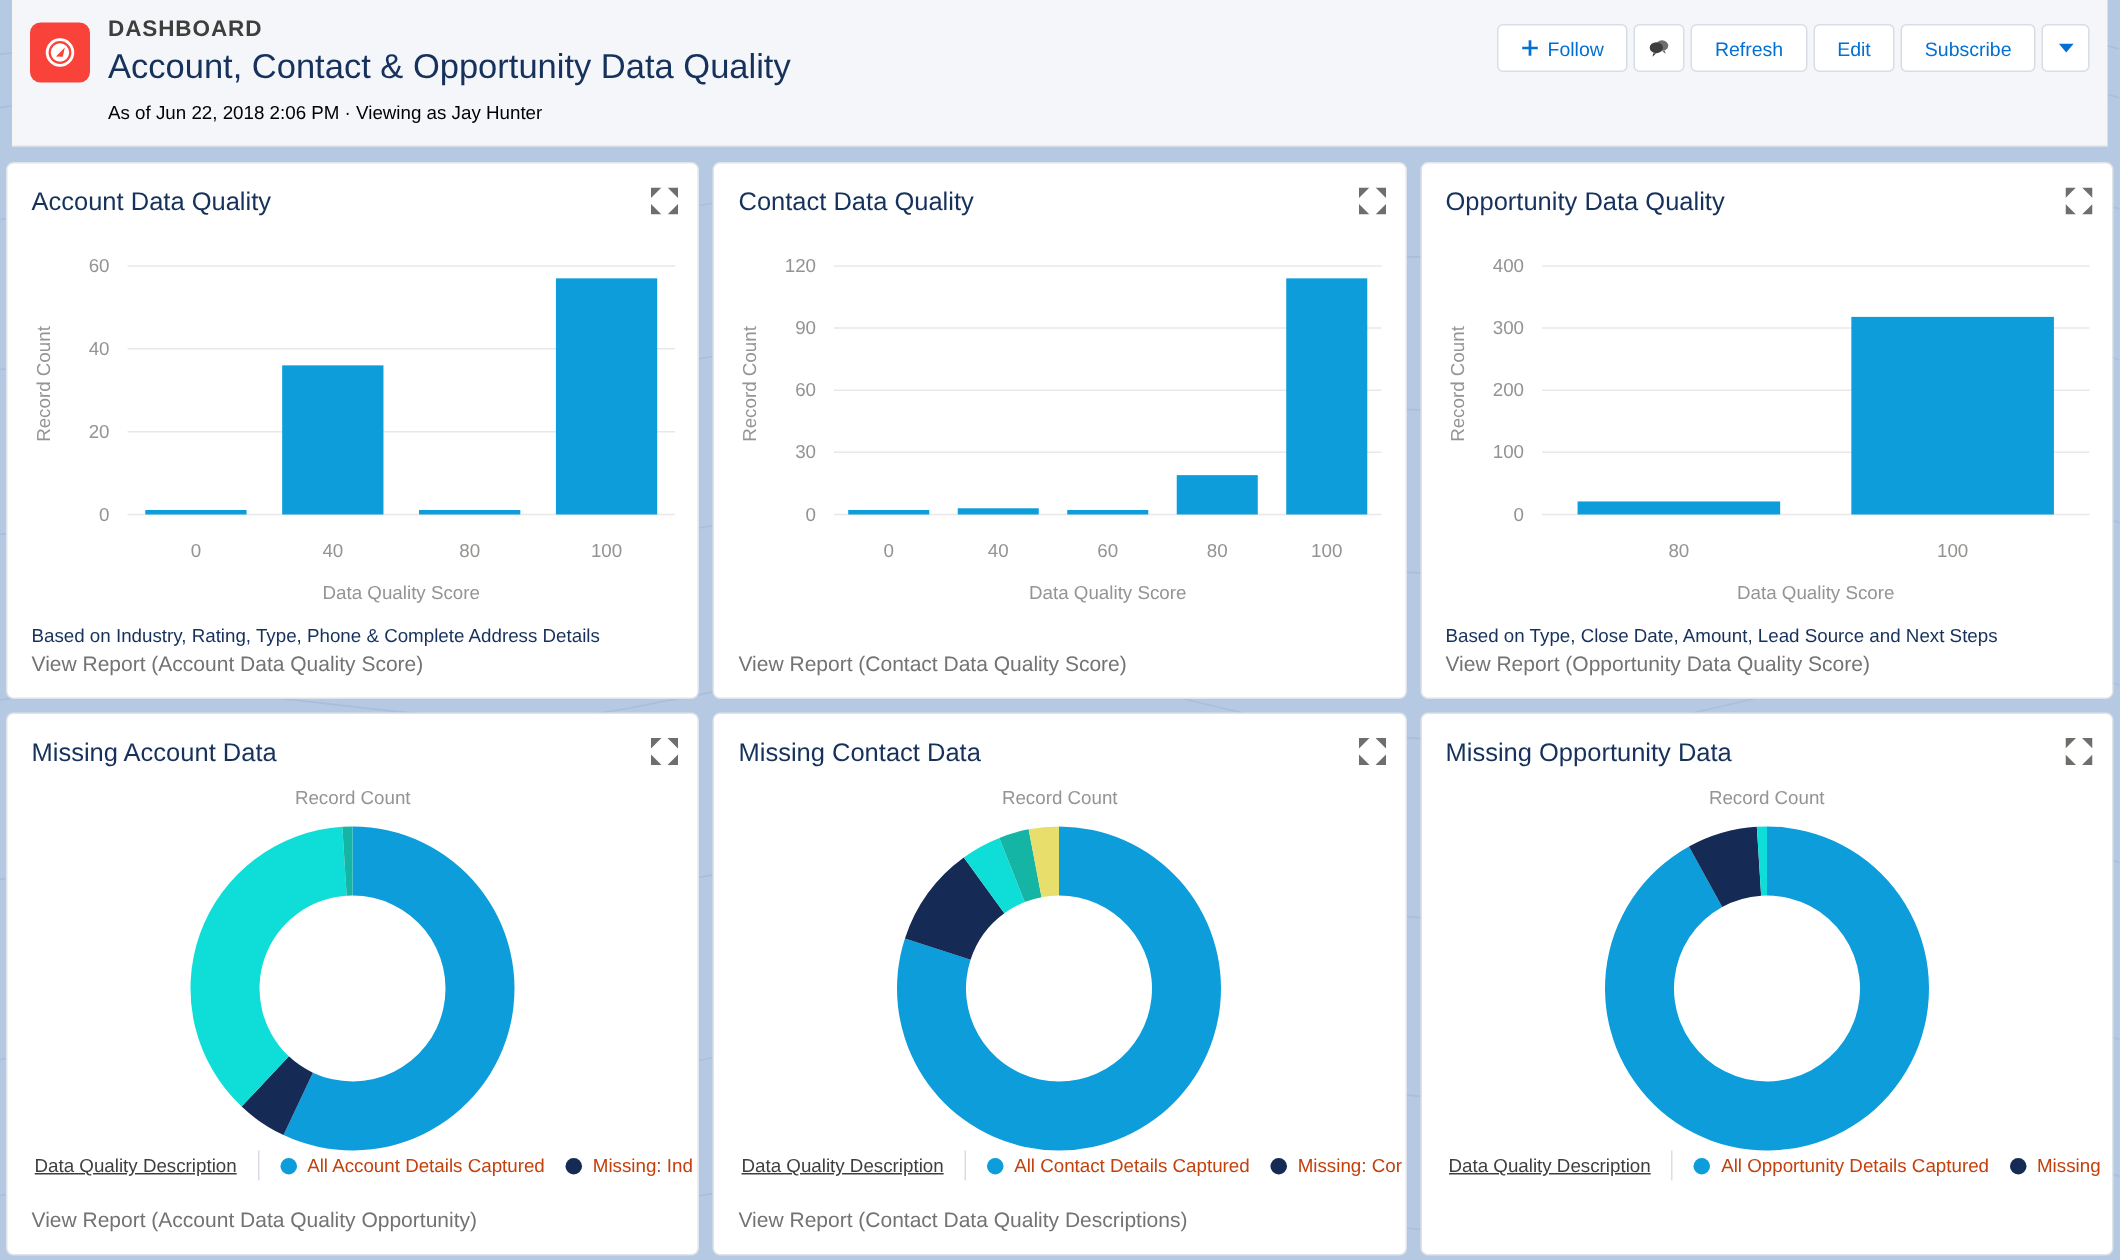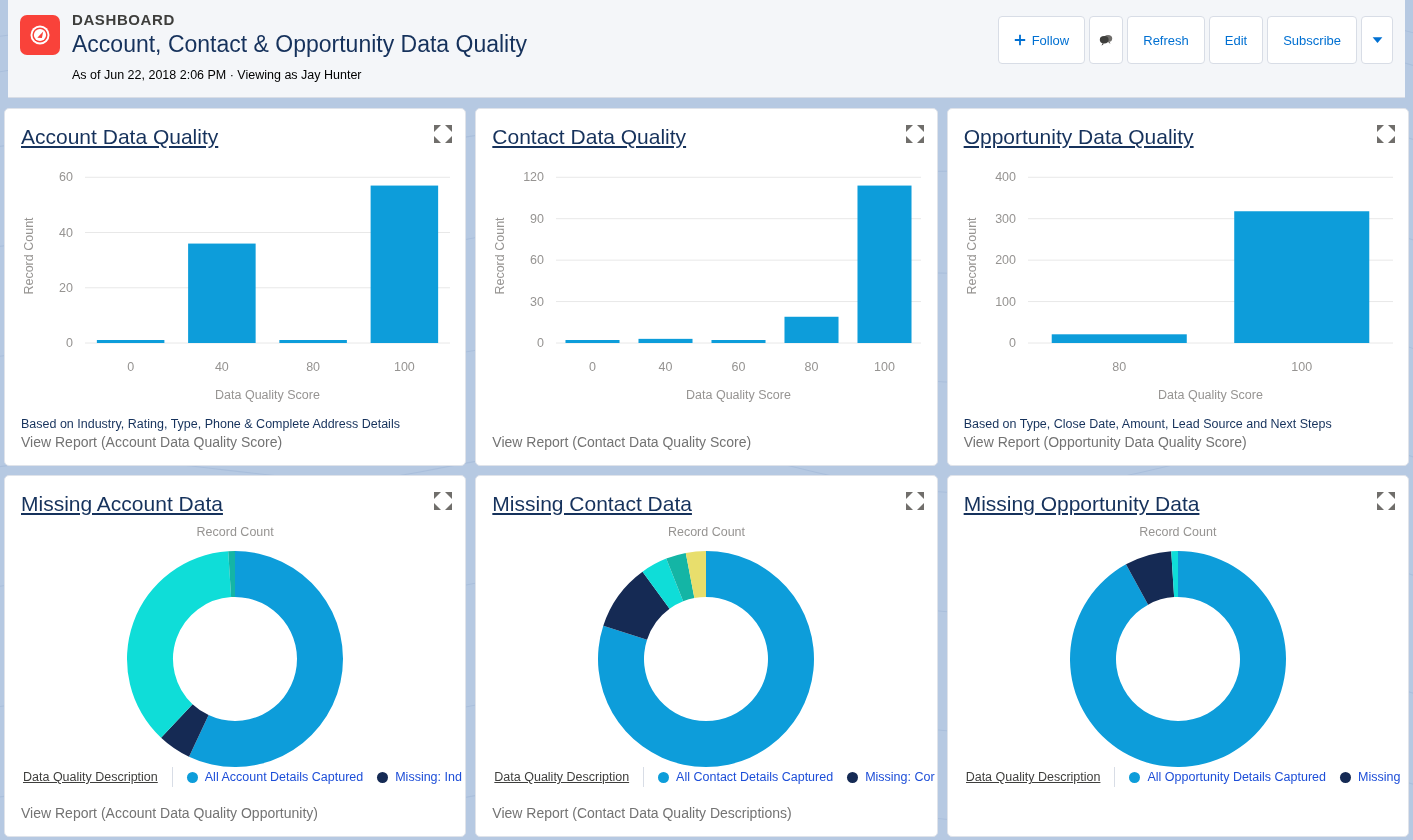--- a/index.html
+++ b/index.html
@@ -69,21 +69,21 @@
 
   
   #header-actions {
     position: absolute;
     right: 12px; top: 16px;
     display: flex;
     align-items: center;
     gap: 4px;
   }
   .btn {
-    height: 48px;
+    height: 32px;
     box-sizing: border-box;
     border: 1px solid #d8dde6;
     border-radius: 4px;
     background: #fff;
     color: #0070d2;
     font-size: 13px;
     font-family: "Liberation Sans", sans-serif;
     padding: 0 15px;
     display: flex;
     align-items: center;
@@ -114,25 +114,24 @@
     border-radius: 5px;
     position: relative;
     box-sizing: border-box;
     overflow: hidden;
   }
   .card.top { width: 464px; height: 358px; }
   .card.bot { width: 464px; height: 362px; }
   .card-title {
     position: absolute;
     left: 16px; top: 16px;
-    font-size: 21px;
+    font-size: 17px;
     color: #16325c;
     font-weight: 400;
     white-space: nowrap;
-    text-decoration: underline;
   }
   .expand-btn {
     position: absolute;
     right: 13px; top: 16px;
     width: 18px; height: 18px;
     cursor: pointer;
   }
 
   
   .chart-area { position: absolute; left: 0; top: 44px; width: 100%; height: 250px; }
@@ -198,21 +197,21 @@
     height: 20px;
     background: #d8dde6;
     flex: 0 0 1px;
   }
   .legend-item {
     display: flex;
     align-items: center;
     gap: 7px;
     padding-left: 14px;
     font-size: 12.5px;
-    color: #1d4ed8;
+    color: #c2410c;
     cursor: pointer;
   }
   .legend-dot {
     width: 11px; height: 11px;
     border-radius: 50%;
     flex: 0 0 11px;
   }
   .donut-footer {
     position: absolute;
     left: 16px; bottom: 14px;

